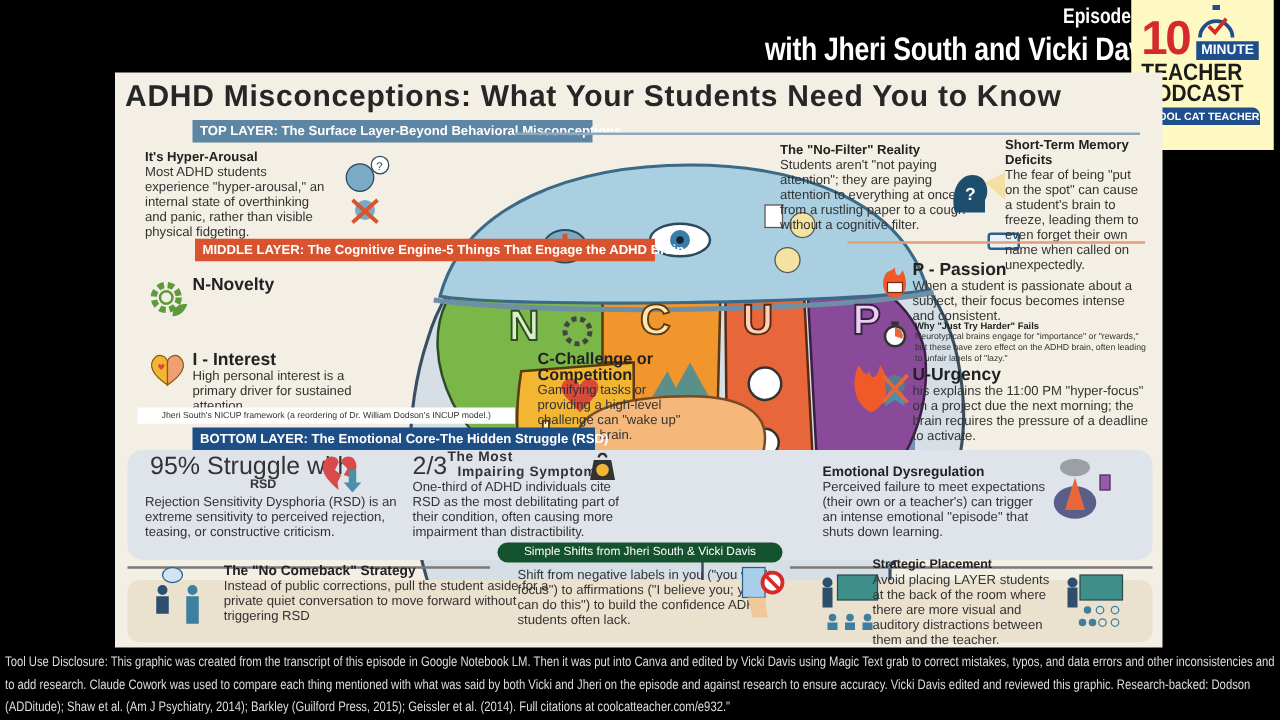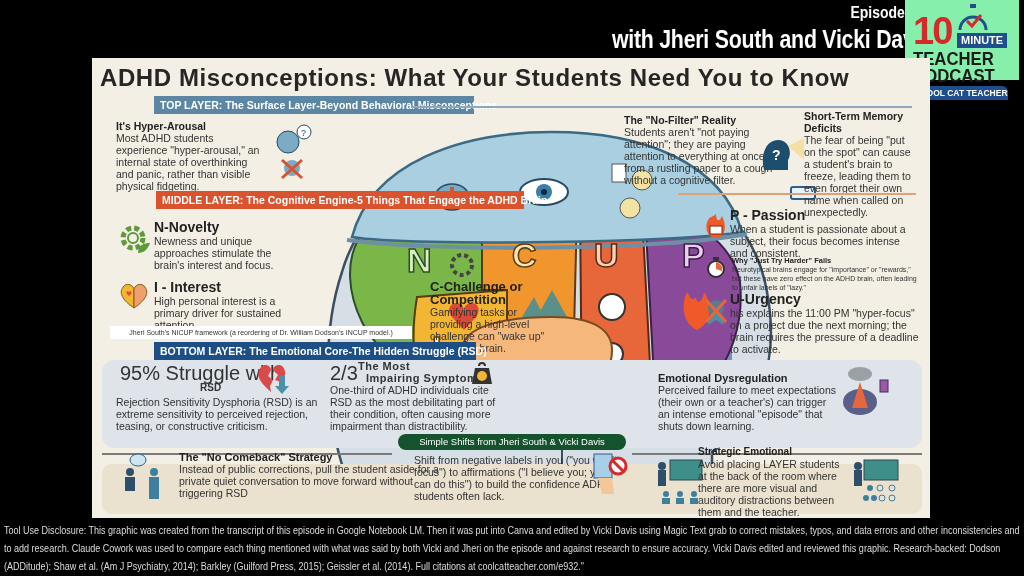--- a/index.html
+++ b/index.html
@@ -3,21 +3,21 @@
 <meta charset="utf-8">
 <style>
   * { box-sizing: border-box; margin: 0; padding: 0; }
   html, body { width: 1024px; height: 576px; background: #000; overflow: hidden; }
   body { position: relative; font-family: "Liberation Sans", sans-serif; }
 
   .ep-header { position: absolute; top: 0; left: 0; width: 1024px; height: 56px; text-align: right; color: #fff; font-family: "Liberation Sans", sans-serif; }
   .ep-num { position: absolute; top: 3px; left: 0; width: 1024px; font-size: 17px; font-weight: bold; transform: scaleX(0.82); }
   .ep-guests { position: absolute; top: 24px; left: 0; width: 1024px; font-size: 26px; font-weight: bold; transform: scaleX(0.82); letter-spacing: -0.3px; }
 
-  .logo { position: absolute; left: 905px; top: 0; width: 114px; height: 80px; background: #86efac; }
+  .logo { position: absolute; left: 905px; top: 0; width: 114px; height: 120px; background: #fef9c3; }
   .logo-10 { position: absolute; left: 8px; top: 12px; font-size: 38px; font-weight: bold; color: #d62a2a; letter-spacing: -2px; line-height: 38px; }
   .logo-clock { position: absolute; left: 52px; top: 4px; width: 32px; height: 28px; }
   .logo-minute { position: absolute; left: 52px; top: 33px; background: #1f4e8c; color: #fff; font-size: 11px; font-weight: bold; padding: 1px 4px; line-height: 13px; }
   .logo-teacher { position: absolute; left: 8px; top: 50px; font-size: 19px; font-weight: bold; color: #1b1b1b; line-height: 18px; transform: scaleX(0.88); transform-origin: left; }
   .logo-podcast { position: absolute; left: 8px; top: 67px; font-size: 19px; font-weight: bold; color: #1b1b1b; line-height: 18px; transform: scaleX(0.88); transform-origin: left; }
   .logo-cct { position: absolute; left: 15px; top: 86px; width: 88px; height: 14px; background: #1f4e8c; color: #fff; font-size: 8.5px; font-weight: bold; text-align: center; line-height: 14px; border-radius: 6px 6px 0 0; }
 
   .poster { position: absolute; left: 92px; top: 58px; width: 838px; height: 460px; background: #f3efe5; overflow: hidden; }
   .title { position: absolute; left: 8px; top: 6px; font-size: 24px; font-weight: bold; color: #262626; letter-spacing: 0.6px; white-space: nowrap; }
 
@@ -151,21 +151,20 @@
   <div class="band band-mid">MIDDLE LAYER: The Cognitive Engine-5 Things That Engage the ADHD Brain</div>
   <div class="hline" style="left:586px; top:135px; width:238px; background:#e0a078;"></div>
 
   <svg style="position:absolute; left:26px; top:165px; width:32px; height:32px;" viewBox="0 0 32 32">
     <circle cx="15" cy="15" r="10" fill="none" stroke="#5c9a3a" stroke-width="5" stroke-dasharray="5 3"></circle>
     <circle cx="15" cy="15" r="5" fill="#f3efe5" stroke="#5c9a3a" stroke-width="2"></circle>
     <path d="M20 30 C20 22 26 20 32 20 C30 26 26 30 20 30Z" fill="#5c9a3a"></path>
   </svg>
   <div class="txt" style="left:62px; top:162px; width:150px;">
     <span class="hd-lg">N-Novelty</span>
-    <span>Newness and unique approaches stimulate the brain's interest and focus.</span>
   </div>
 
   <svg style="position:absolute; left:26px; top:224px; width:32px; height:28px;" viewBox="0 0 32 28">
     <path d="M16 26 C4 18 0 10 6 4 C10 0 16 4 16 8 Z" fill="#f2b632" stroke="#8a5a10"></path>
     <path d="M16 26 C28 18 32 10 26 4 C22 0 16 4 16 8 Z" fill="#f0a070" stroke="#8a5a10"></path>
     <path d="M9 12 C7 9 11 8 11 11 C11 8 15 9 13 12 L11 14Z" fill="#d94a3a"></path>
   </svg>
   <div class="txt" style="left:62px; top:222px; width:130px;">
     <span class="hd-lg">I - Interest</span>
     <span>High personal interest is a primary driver for sustained attention.</span>
@@ -270,21 +269,21 @@
     <circle cx="6" cy="8" r="4" fill="#2e4f6b"></circle>
     <rect x="2" y="12" width="8" height="16" fill="#2e4f6b"></rect>
     <circle cx="10" cy="36" r="3" fill="#3e7fa0"></circle>
       <rect x="6" y="40" width="8" height="6" fill="#3e7fa0"></rect>
     <circle cx="24" cy="36" r="3" fill="#3e7fa0"></circle>
       <rect x="20" y="40" width="8" height="6" fill="#3e7fa0"></rect>
     <circle cx="38" cy="36" r="3" fill="#3e7fa0"></circle>
       <rect x="34" y="40" width="8" height="6" fill="#3e7fa0"></rect>
   </svg>
   <div class="txt" style="left:606px; top:388px; width:150px;">
-    <span class="hd" style="font-size:10px;">Strategic Emotional</span>
+    <span class="hd" style="font-size:10px;">Strategic Placement</span>
     <span>Avoid placing LAYER students at the back of the room where there are more visual and auditory distractions between them and the teacher.</span>
   </div>
   <svg style="position:absolute; left:760px; top:400px; width:50px; height:46px;" viewBox="0 0 50 46">
     <rect x="12" y="2" width="34" height="20" fill="#3e8f8a" stroke="#2a4a50"></rect>
     <circle cx="6" cy="8" r="4" fill="#2e4f6b"></circle>
     <rect x="2" y="12" width="8" height="16" fill="#2e4f6b"></rect>
     <circle cx="18" cy="30" r="3" fill="#3e7fa0"></circle>
       <circle cx="28" cy="30" r="3" fill="none" stroke="#3e7fa0"></circle>
       <circle cx="40" cy="30" r="3" fill="none" stroke="#3e7fa0"></circle>
     <circle cx="14" cy="40" r="3" fill="#3e7fa0"></circle>

